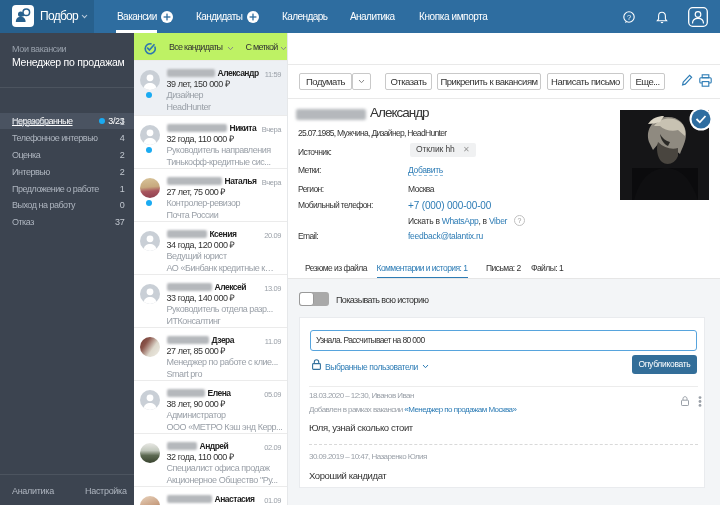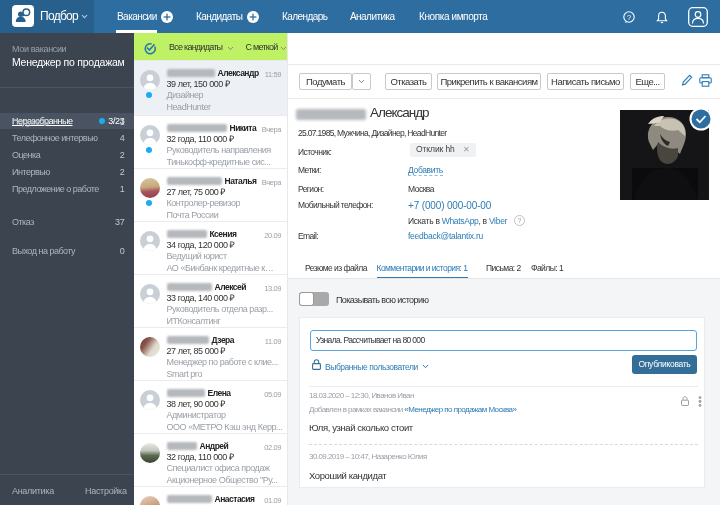--- a/index.html
+++ b/index.html
@@ -170,21 +170,21 @@
       <span class="val">2</span>
     </div>
   <div class="sb-row" style="top:130.8px;">
       <span class="lbl">Интервью</span>
       <span class="val">2</span>
     </div>
   <div class="sb-row" style="top:147.5px;">
       <span class="lbl">Предложение о работе</span>
       <span class="val">1</span>
     </div>
-  <div class="sb-row" style="top:164.2px;margin-top:46px;">
+  <div class="sb-row" style="top:164.2px;">
       <span class="lbl">Выход на работу</span>
       <span class="val">0</span>
     </div>
   <div class="sb-row" style="top:180.9px;">
       <span class="lbl">Отказ</span>
       <span class="val">37</span>
     </div>
   <div id="sb-div2"></div>
   <span class="sb-link" style="left:12px;">Аналитика</span>
   <span class="sb-link" style="left:85px;">Настройка</span>

